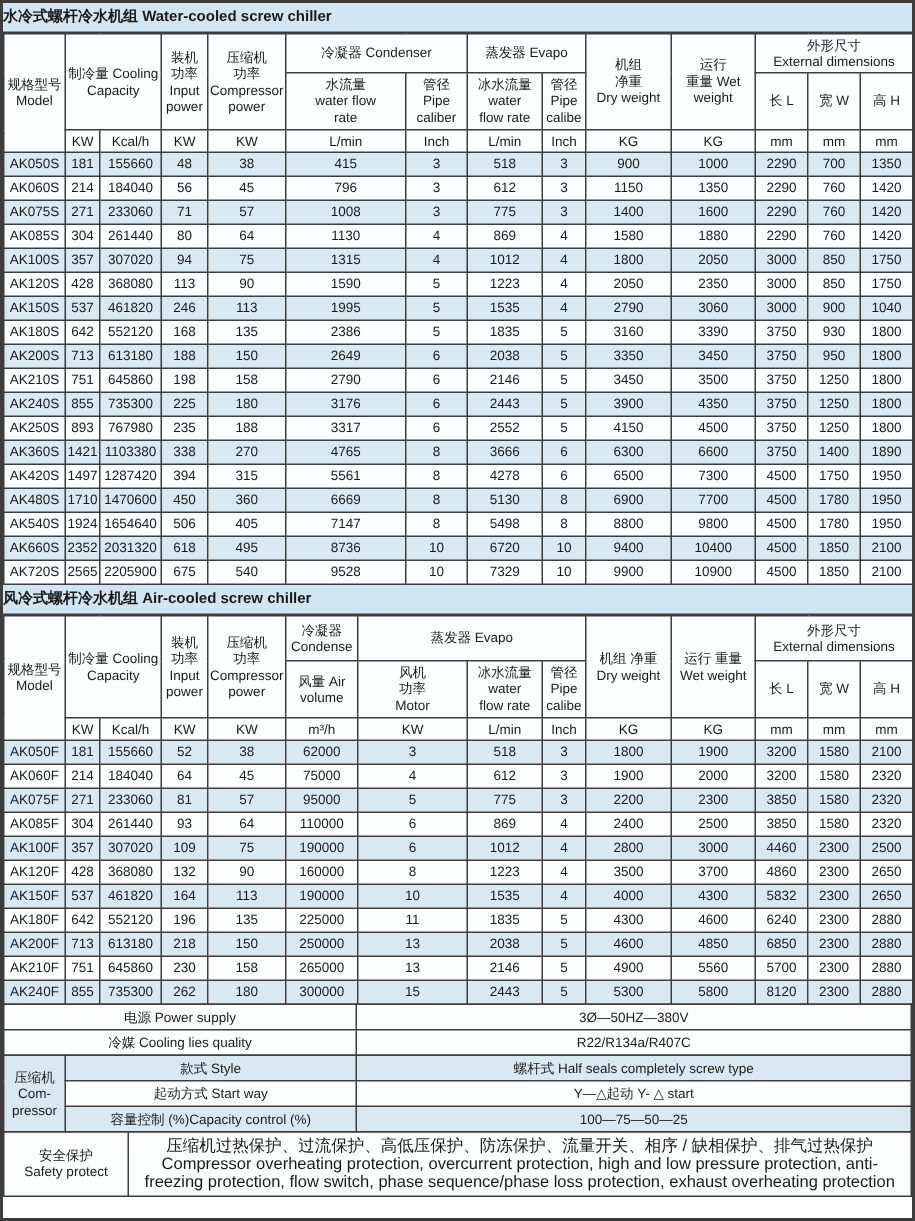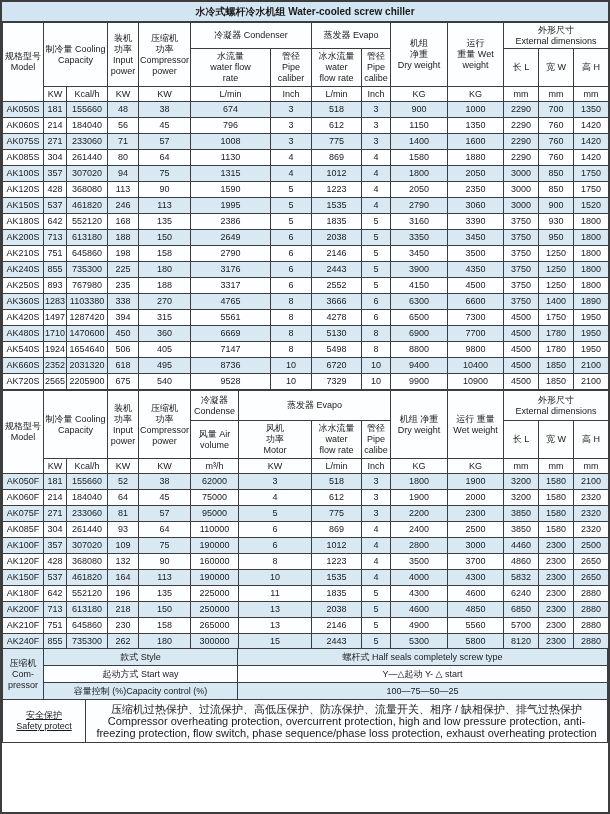--- a/index.html
+++ b/index.html
@@ -3,21 +3,21 @@
 <meta charset="utf-8">
 <style>
   html,body{margin:0;padding:0;background:#fff;}
   .sheet{
     width:610px;height:814px;box-sizing:border-box;overflow:hidden;
     border:2px solid var(--border,#3d3d3d);background:#fff;
     font-family:"Liberation Sans","DejaVu Sans",sans-serif;
     color:var(--text,#1a1a1a);
   }
   .title-bar{
-    height:19px;line-height:19px;text-align:center;
+    height:19px;line-height:19px;
     font-size:10px;font-weight:bold;
     background:var(--title-bg,#d2e5f2);
     border-bottom:1px solid var(--border,#3d3d3d);
   }
   table{border-collapse:collapse;table-layout:fixed;width:100%;}
   th,td{
     border:1px solid var(--border,#3d3d3d);
     font-size:9px;font-weight:normal;text-align:center;vertical-align:middle;
     padding:0 1px;white-space:pre-line;line-height:11px;
     overflow:hidden;background:var(--row-plain,#fdfeff);
@@ -29,21 +29,21 @@
   .spec tr.hU th{height:14px;}
   .spec tbody td{height:15px;line-height:15px;white-space:nowrap;}
   .spec tbody tr:nth-child(odd) td{background:var(--row-alt,#d8e9f4);}
   .ft{margin-top:-1px;}
   .ft td{height:16px;}
   .ft tr.b td{background:var(--row-alt,#d8e9f4);}
   .ft tr.w td{background:var(--row-plain,#fdfeff);}
   .ft td.wlab{background:var(--row-plain,#fdfeff);}
   .ft td.safety-text{text-align:center;padding:1px 4px;height:40px;
     font-size:11px;line-height:12px;white-space:normal;}
-  .ft td.safety-lab{height:40px;text-decoration:underline;}
+  .ft td.safety-lab{height:40px;}
 </style>
 </head>
 <body>
 
 <div class="sheet">
 
   <div class="title-bar">水冷式螺杆冷水机组  Water-cooled screw chiller</div>
 
   <table class="spec water">
     <colgroup>
@@ -120,21 +120,21 @@
         <th>mm</th>
       </tr>
     </thead>
     <tbody>
         <tr>
           <td>AK050S</td>
           <td>181</td>
           <td>155660</td>
           <td>48</td>
           <td>38</td>
-          <td>674</td>
+          <td>415</td>
           <td>3</td>
           <td>518</td>
           <td>3</td>
           <td>900</td>
           <td>1000</td>
           <td>2290</td>
           <td>700</td>
           <td>1350</td>
         </tr>
         <tr>
@@ -224,21 +224,21 @@
           <td>246</td>
           <td>113</td>
           <td>1995</td>
           <td>5</td>
           <td>1535</td>
           <td>4</td>
           <td>2790</td>
           <td>3060</td>
           <td>3000</td>
           <td>900</td>
-          <td>1520</td>
+          <td>1040</td>
         </tr>
         <tr>
           <td>AK180S</td>
           <td>642</td>
           <td>552120</td>
           <td>168</td>
           <td>135</td>
           <td>2386</td>
           <td>5</td>
           <td>1835</td>
@@ -308,21 +308,21 @@
           <td>2552</td>
           <td>5</td>
           <td>4150</td>
           <td>4500</td>
           <td>3750</td>
           <td>1250</td>
           <td>1800</td>
         </tr>
         <tr>
           <td>AK360S</td>
-          <td>1283</td>
+          <td>1421</td>
           <td>1103380</td>
           <td>338</td>
           <td>270</td>
           <td>4765</td>
           <td>8</td>
           <td>3666</td>
           <td>6</td>
           <td>6300</td>
           <td>6600</td>
           <td>3750</td>
@@ -405,20 +405,21 @@
           <td>10</td>
           <td>9900</td>
           <td>10900</td>
           <td>4500</td>
           <td>1850</td>
           <td>2100</td>
         </tr>
       </tbody>
   </table>
 
+  <div class="title-bar">风冷式螺杆冷水机组 Air-cooled screw chiller</div>
 
   <table class="spec air">
     <colgroup>
       <col style="width:41px">
         <col style="width:23px">
         <col style="width:41px">
       <col style="width:31px">
         <col style="width:52px">
         <col style="width:48px">
       <col style="width:73px">
@@ -665,20 +666,28 @@
         </tr>
       </tbody>
   </table>
 
   <table class="ft">
     <colgroup>
         <col style="width:235px">
         <col>
       </colgroup>
     <tbody>
+        <tr class="w">
+      <td>电源 Power supply</td>
+      <td>3Ø—50HZ—380V</td>
+    </tr>
+    <tr class="w">
+      <td>冷媒 Cooling lies quality</td>
+      <td>R22/R134a/R407C</td>
+    </tr>
   </tbody>
     </table>
 
   <table class="ft">
     <colgroup>
         <col style="width:41px">
         <col style="width:194px">
         <col>
       </colgroup>
     <tbody>

